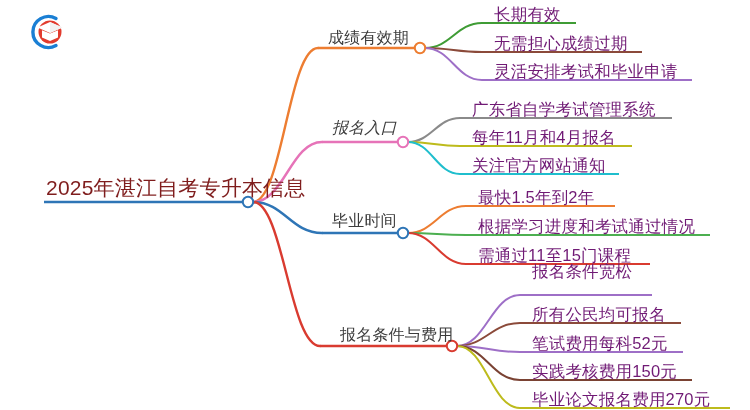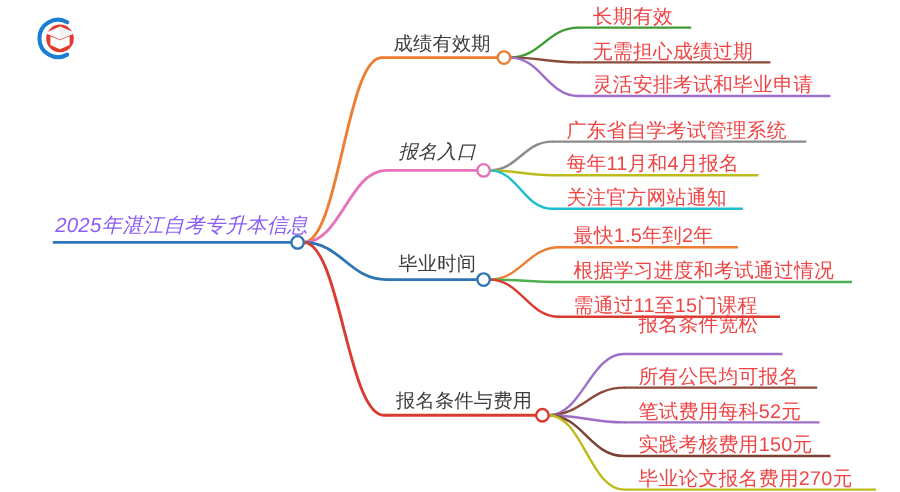--- a/index.html
+++ b/index.html
@@ -26,31 +26,30 @@
   }
   .label {
     position: absolute;
     white-space: nowrap;
     color: #3c3c3c;
     font-size: 17px;
     line-height: 20px;
     letter-spacing: 0.2px;
   }
   .label.root {
-    font-size: 17px;
-    color: #8b5cf6;
-    font-style: italic;
+    font-size: 21px;
+    color: #7f1d1d;
   }
   .label.branch {
     font-size: 16px;
     color: #3c3c3c;
   }
   .label.leaf {
     font-size: 16.5px;
-    color: #ef4444;
+    color: #701a75;
   }
   
   #logo {
     position: absolute;
     left: 26px;
     top: 10px;
     width: 150px;
     height: 44px;
   }
   #logo .mark {
@@ -160,21 +159,21 @@
       <div class="label leaf" style="left: 494px; top: 33px;">无需担心成绩过期</div>
       <div class="label leaf" style="left: 494px; top: 61px;">灵活安排考试和毕业申请</div>
       <div class="label branch" style="left: 332px; top: 118px; font-style: italic;">报名入口</div>
       <div class="label leaf" style="left: 472px; top: 99px;">广东省自学考试管理系统</div>
       <div class="label leaf" style="left: 472px; top: 127px;">每年11月和4月报名</div>
       <div class="label leaf" style="left: 472px; top: 155px;">关注官方网站通知</div>
       <div class="label branch" style="left: 332px; top: 211px;">毕业时间</div>
       <div class="label leaf" style="left: 478px; top: 187px;">最快1.5年到2年</div>
       <div class="label leaf" style="left: 478px; top: 216px;">根据学习进度和考试通过情况</div>
       <div class="label leaf" style="left: 478px; top: 245px;">需通过11至15门课程</div>
-      <div class="label branch" style="left: 330px; top: 325px;">报名条件与费用</div>
+      <div class="label branch" style="left: 340px; top: 325px;">报名条件与费用</div>
       <div class="label leaf" style="left: 532px; top: 261px; text-align: center;">报名条件宽松</div>
       <div class="label leaf" style="left: 532px; top: 304px; text-align: right;">所有公民均可报名</div>
       <div class="label leaf" style="left: 532px; top: 333px;">笔试费用每科52元</div>
       <div class="label leaf" style="left: 532px; top: 361px;">实践考核费用150元</div>
       <div class="label leaf" style="left: 532px; top: 389px;">毕业论文报名费用270元</div>
     </div>
 
 </div>
 
 </body></html>

